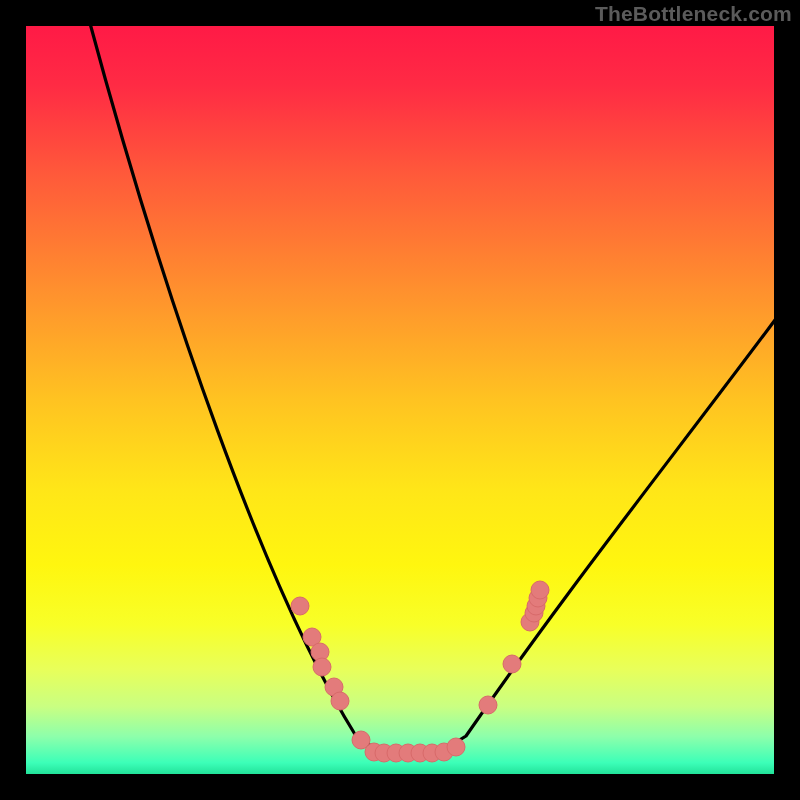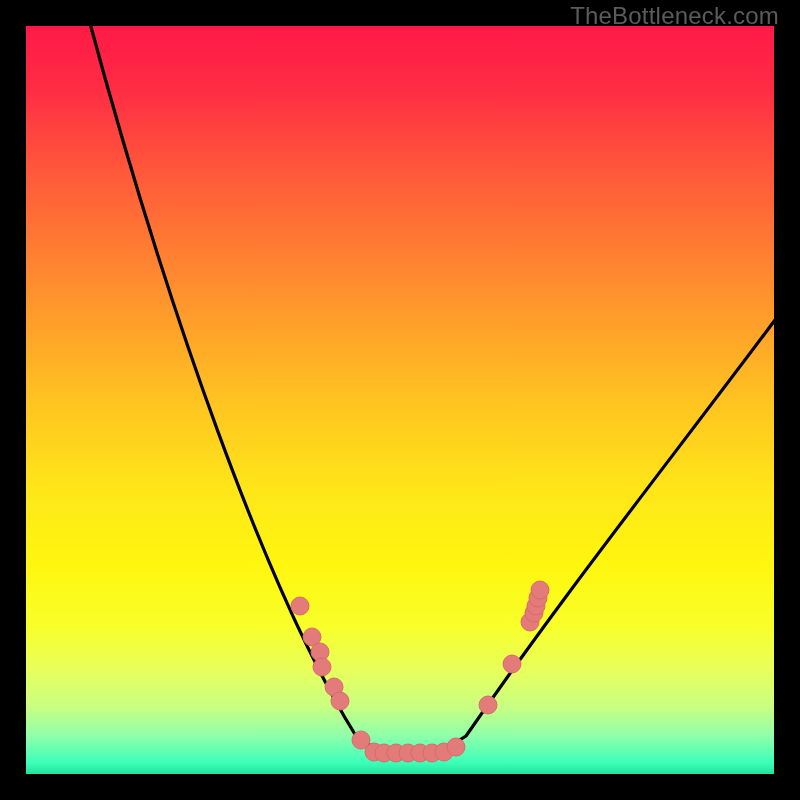--- a/index.html
+++ b/index.html
@@ -30,24 +30,24 @@
     position: absolute;
     left: 0;
     top: 0;
     width: 748px;
     height: 748px;
     overflow: visible;
   }
   .watermark {
     position: absolute;
     top: 2px;
-    right: 21px;
+    right: 8px;
     color: #5b5b5b;
-    font-size: 24px;
-    font-weight: 400;
+    font-size: 21px;
+    font-weight: 700;
     letter-spacing: 0.2px;
     user-select: none;
   }
 </style>
 </head>
 <body>
 
 <div class="frame">
 
   <svg class="gradient" viewBox="0 0 748 748" preserveAspectRatio="none">

